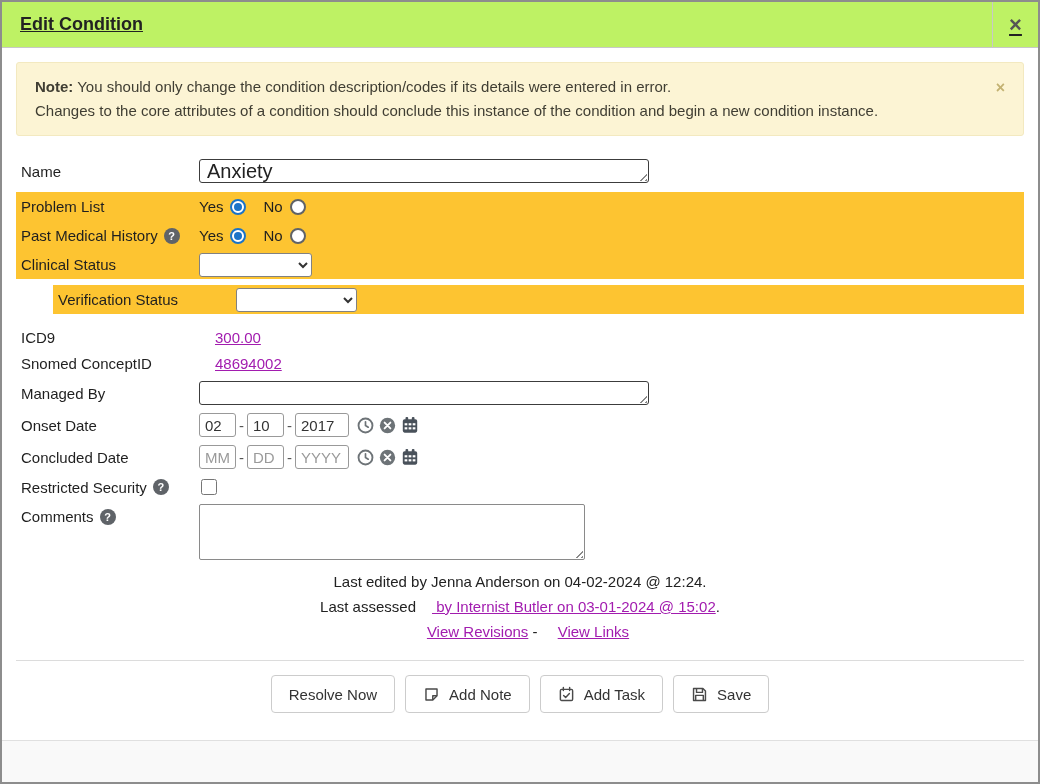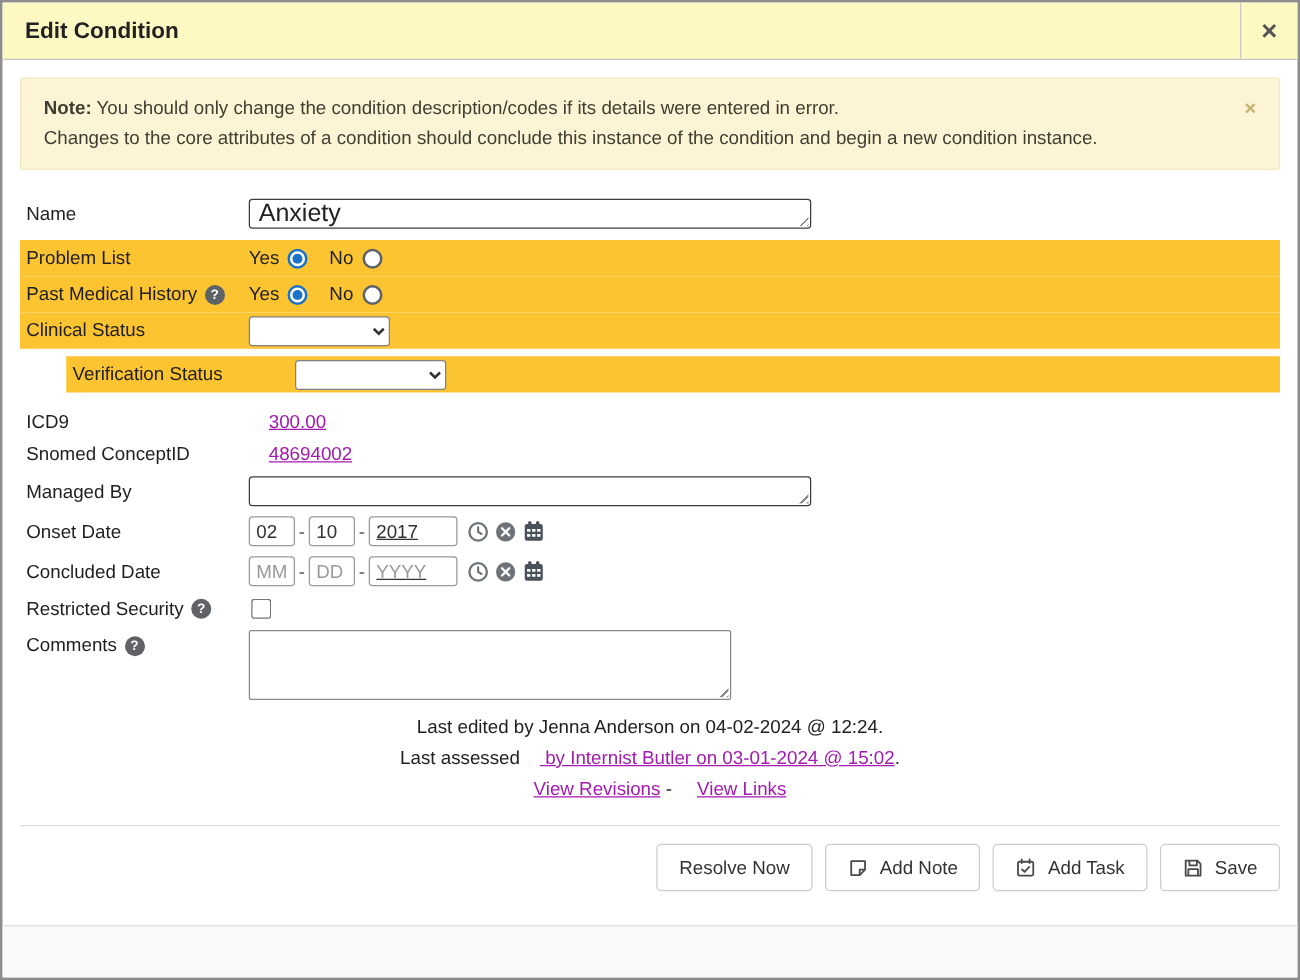--- a/index.html
+++ b/index.html
@@ -9,23 +9,23 @@
   .modal {
     width: 1040px; height: 784px;
     border: 2px solid #8d8d8d;
     background: #fff;
     position: relative;
     overflow: hidden;
   }
 
   
   .header {
-    height: 46px; background: #fef9c3;
+    height: 46px; background: #bef264;
     border-bottom: 1px solid #c8c8c8;
-    display: flex; align-items: center;
+    display: flex; align-items: center; text-decoration: underline;
   }
   .header .title {
     flex: 1; padding-left: 18px;
     font-size: 18px; font-weight: bold; color: #222;
   }
   .header .close {
     width: 46px; height: 46px;
     border-left: 1px solid #c8c8c8;
     display: flex; align-items: center; justify-content: center;
     font-size: 22px; font-weight: bold; color: #555; cursor: pointer;
@@ -103,21 +103,21 @@
   .sel-clinical { width: 113px; }
   .sel-verification { width: 121px; }
 
   .date-input {
     height: 24px; border: 1px solid #999; border-radius: 3px;
     font-family: inherit; font-size: 15px; color: #333;
     padding: 1px 5px; outline: none;
   }
   .date-input::placeholder { color: #9a9a9a; }
   .d2 { width: 37px; }
-  .d4 { width: 71px; text-decoration: underline; }
+  .d4 { width: 54px; }
   .dash { margin: 0 3px; color: #555; }
   .date-icons { display: inline-flex; align-items: center; gap: 5px; margin-left: 8px; }
   .icon-btn { display: inline-flex; align-items: center; cursor: pointer; }
 
   .checkbox { width: 16px; height: 16px; margin: 0 0 0 2px; accent-color: #3b6fb5; }
 
   
   .radio-group { display: flex; align-items: flex-end; gap: 7px; }
   .radio-label { color: #1f1f1f; }
   .radio-label.second { margin-left: 10px; }
@@ -137,21 +137,21 @@
     color: #a21caf; text-decoration: underline; cursor: pointer; margin-left: 16px;
   }
 
   
   .meta { text-align: center; margin-top: 10px; font-size: 15px; line-height: 1.65; color: #222; }
 
   
   .divider { margin: 16px 14px 0; border-top: 1px solid #dcdcdc; }
   .actions {
     margin: 14px 14px 0;
-    display: flex; justify-content: flex-end; gap: 10px;
+    display: flex; justify-content: center; gap: 10px;
   }
   .btn {
     display: inline-flex; align-items: center; gap: 9px;
     height: 38px; padding: 0 17px;
     background: #fff; border: 1px solid #ccc; border-radius: 4px;
     font-family: inherit; font-size: 15px; color: #333; cursor: pointer;
   }
   .btn .ic { display: inline-flex; align-items: center; }
 
   .bottom-strip {

